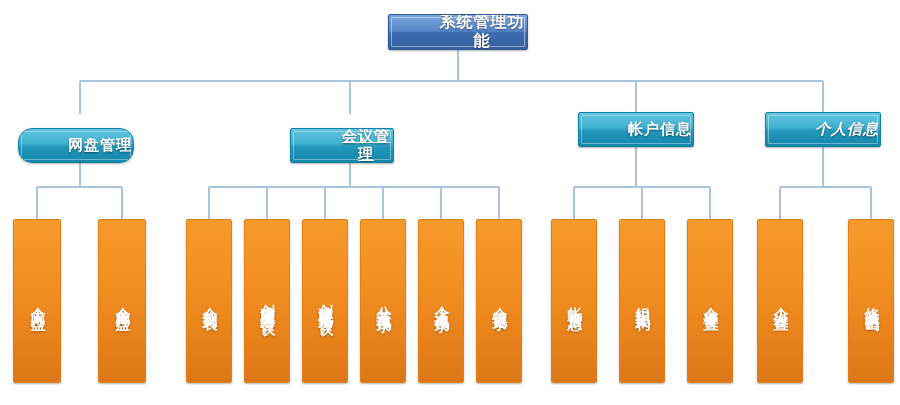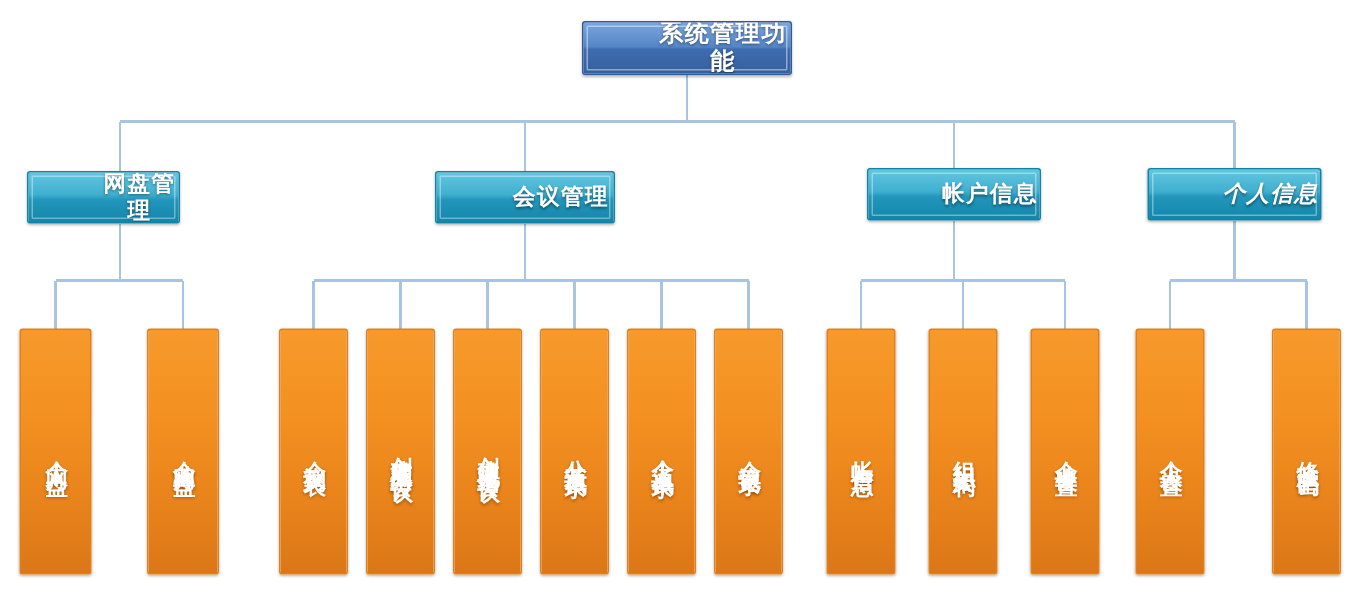--- a/index.html
+++ b/index.html
@@ -135,25 +135,25 @@
       <line x1="780" y1="187" x2="871" y2="187"></line>
       <line x1="780" y1="187" x2="780" y2="219"></line>
       <line x1="871" y1="187" x2="871" y2="219"></line>
     </g>
   </svg>
 
   <div class="node root" style="left:388px; top:14px; width:140px; height:36px;">
     <span class="node-label">系统管理功能</span>
   </div>
 
-  <div class="node l2" style="left:18px; top:114px; width:102px; height:35px;">
+  <div class="node l2" style="left:18px; top:128px; width:116px; height:35px;border-radius:14px;">
     <span class="node-label">网盘管理</span>
   </div>
 
-  <div class="node l2" style="left:290px; top:114px; width:120px; height:35px;">
+  <div class="node l2" style="left:290px; top:128px; width:104px; height:35px;text-decoration:underline;">
     <span class="node-label">会议管理</span>
   </div>
 
   <div class="node l2" style="left:578px; top:112px; width:116px; height:35px;">
     <span class="node-label">帐户信息</span>
   </div>
 
   <div class="node l2" style="left:765px; top:112px; width:116px; height:35px;font-style:italic;">
     <span class="node-label">个人信息</span>
   </div>

